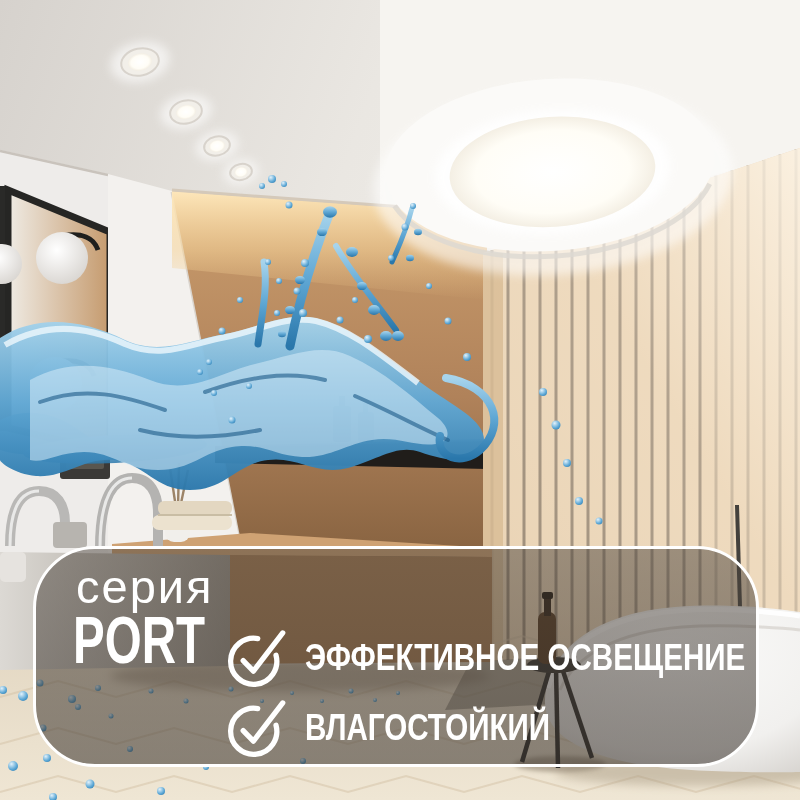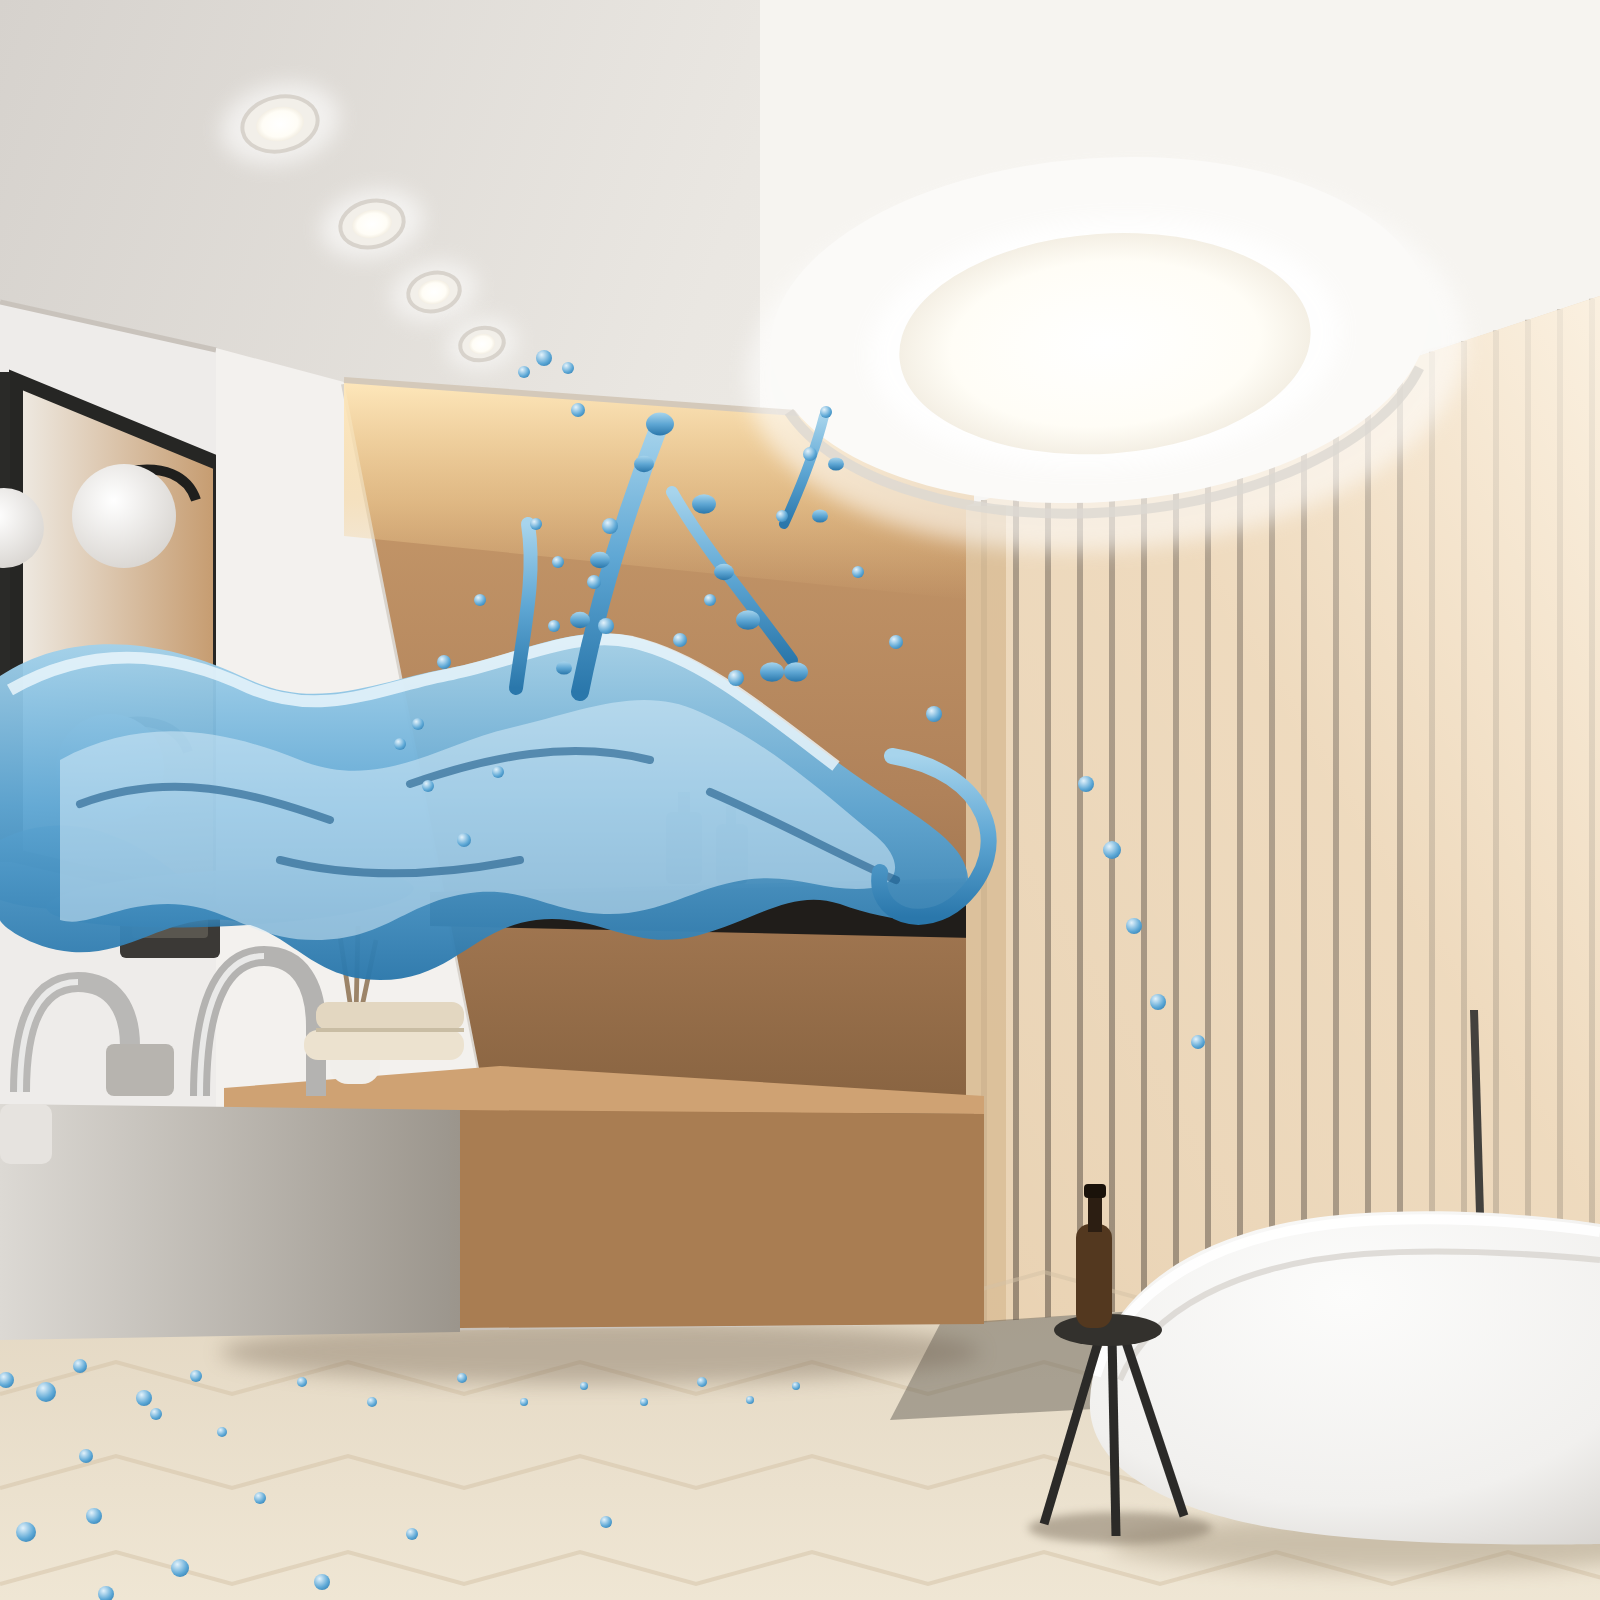--- a/index.html
+++ b/index.html
@@ -344,13 +344,33 @@
         <circle cx="262" cy="701" r="2" fill="url(#dropGrad)"></circle>
         <circle cx="292" cy="693" r="2" fill="url(#dropGrad)"></circle>
         <circle cx="322" cy="701" r="2" fill="url(#dropGrad)"></circle>
         <circle cx="303" cy="761" r="3" fill="url(#dropGrad)"></circle>
         <circle cx="351" cy="691" r="2.5" fill="url(#dropGrad)"></circle>
         <circle cx="375" cy="700" r="2" fill="url(#dropGrad)"></circle>
         <circle cx="398" cy="693" r="2" fill="url(#dropGrad)"></circle>
       </g>
 </svg>
 
+  <div class="panel">
+    <div class="series-label">серия</div>
+    <div class="series-name">PORT</div>
+
+    <div class="feature-row r1">
+      <svg class="check-icon" viewBox="0 0 100 94">
+        <path d="M75.8,42.9 A35,35 0 1 1 48.1,17.5" fill="none" stroke="#fff" stroke-width="8" stroke-linecap="round"></path>
+        <path d="M26,51 L41.5,67 L86,9" fill="none" stroke="#fff" stroke-width="8" stroke-linecap="round" stroke-linejoin="round"></path>
+      </svg>
+      <div class="feature-label">ЭФФЕКТИВНОЕ ОСВЕЩЕНИЕ</div>
+    </div>
+
+    <div class="feature-row r2">
+      <svg class="check-icon" viewBox="0 0 100 94">
+        <path d="M75.8,42.9 A35,35 0 1 1 48.1,17.5" fill="none" stroke="#fff" stroke-width="8" stroke-linecap="round"></path>
+        <path d="M26,51 L41.5,67 L86,9" fill="none" stroke="#fff" stroke-width="8" stroke-linecap="round" stroke-linejoin="round"></path>
+      </svg>
+      <div class="feature-label">ВЛАГОСТОЙКИЙ</div>
+    </div>
+  </div>
 </div>
 
 </body></html>

